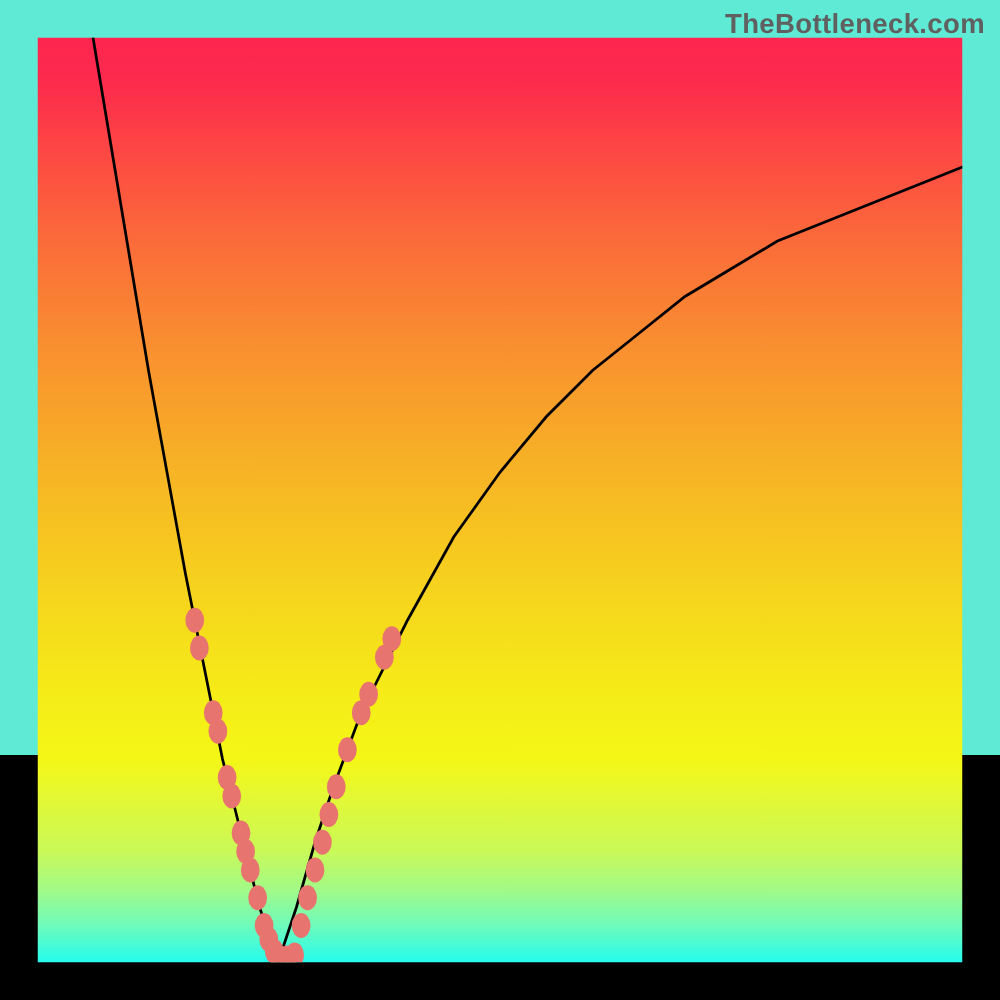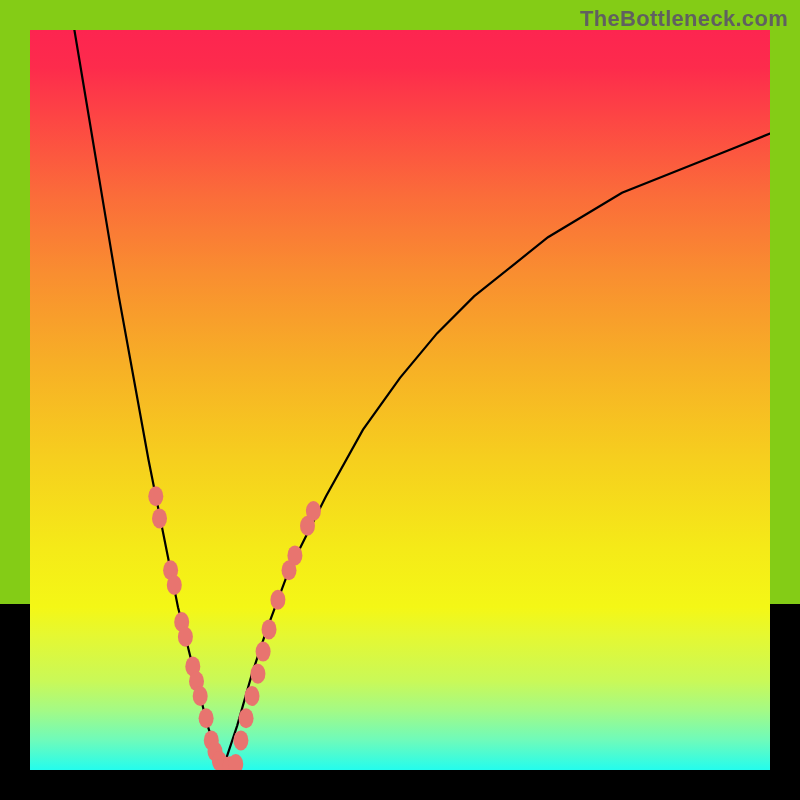--- a/index.html
+++ b/index.html
@@ -8,21 +8,21 @@
     width: 800px;
     height: 800px;
     background: #000;
     overflow: hidden;
     font-family: Arial, Helvetica, sans-serif;
   }
   .frame {
     position: relative;
     width: 800px;
     height: 604px;
-    background: #84cc16;
+    background: #5eead4;
   }
   .watermark {
     position: absolute;
     top: 6px;
     right: 12px;
     color: #606060;
     font-size: 22px;
     font-weight: 600;
     letter-spacing: 0.3px;
     z-index: 20;

